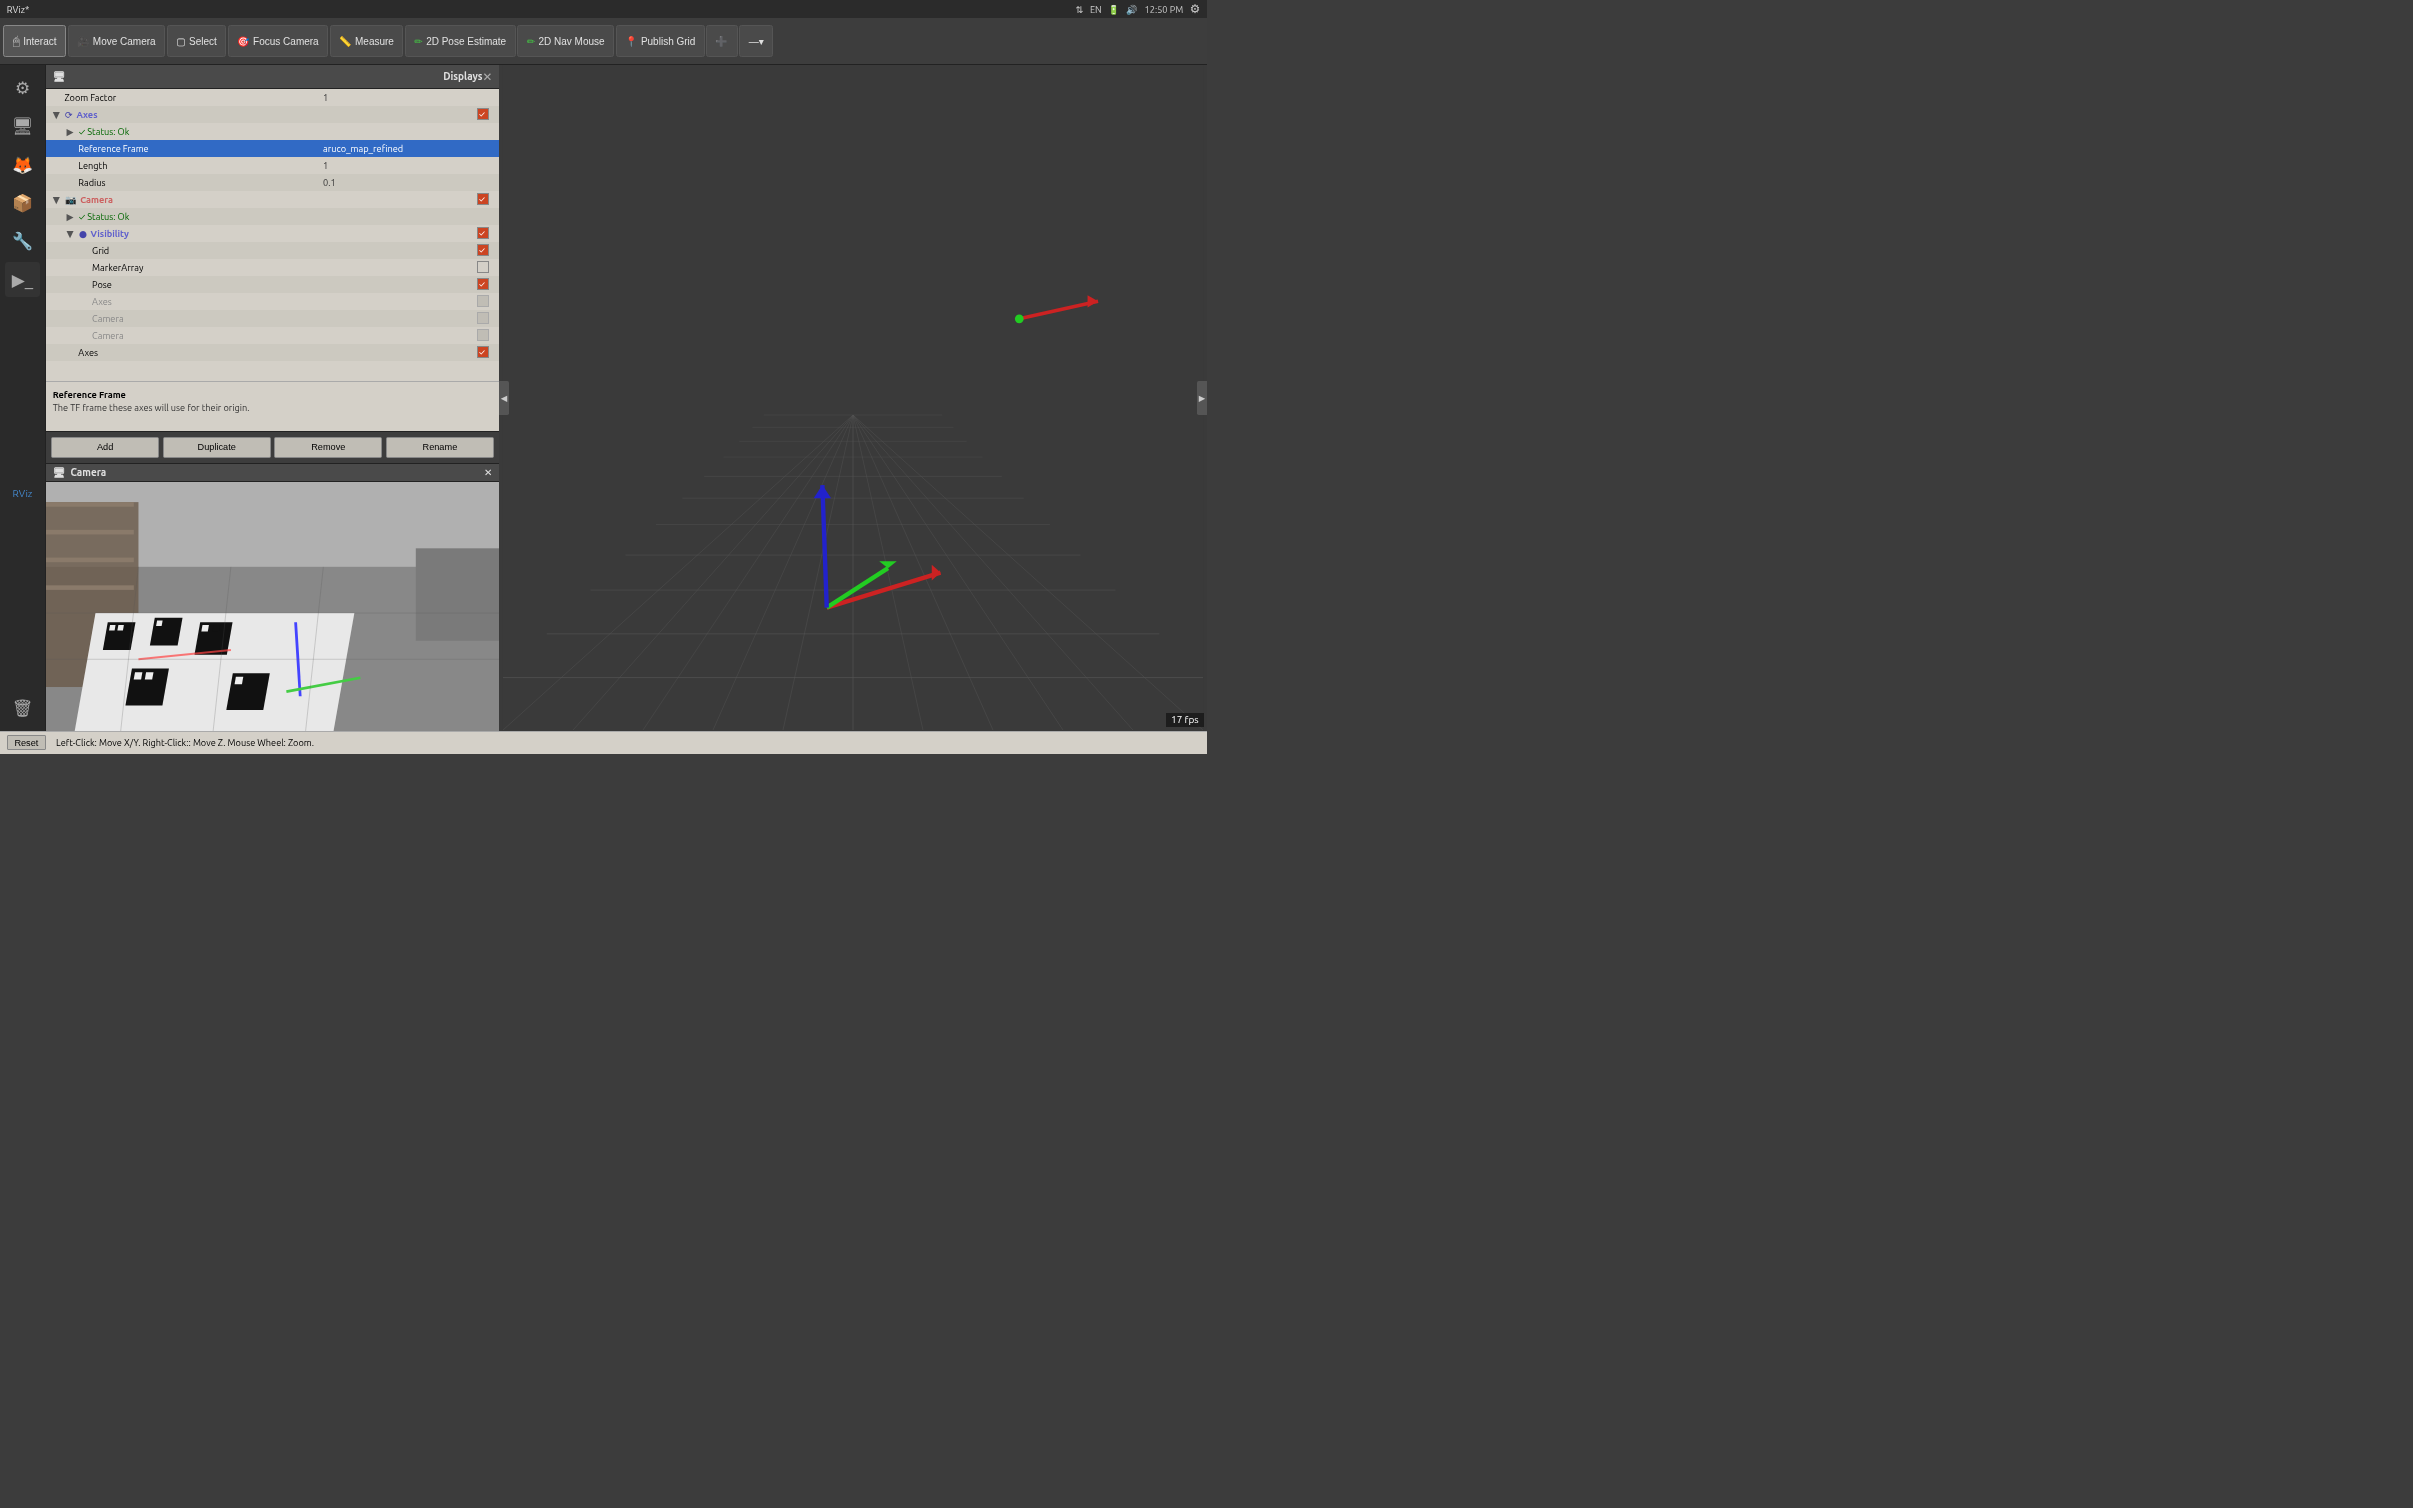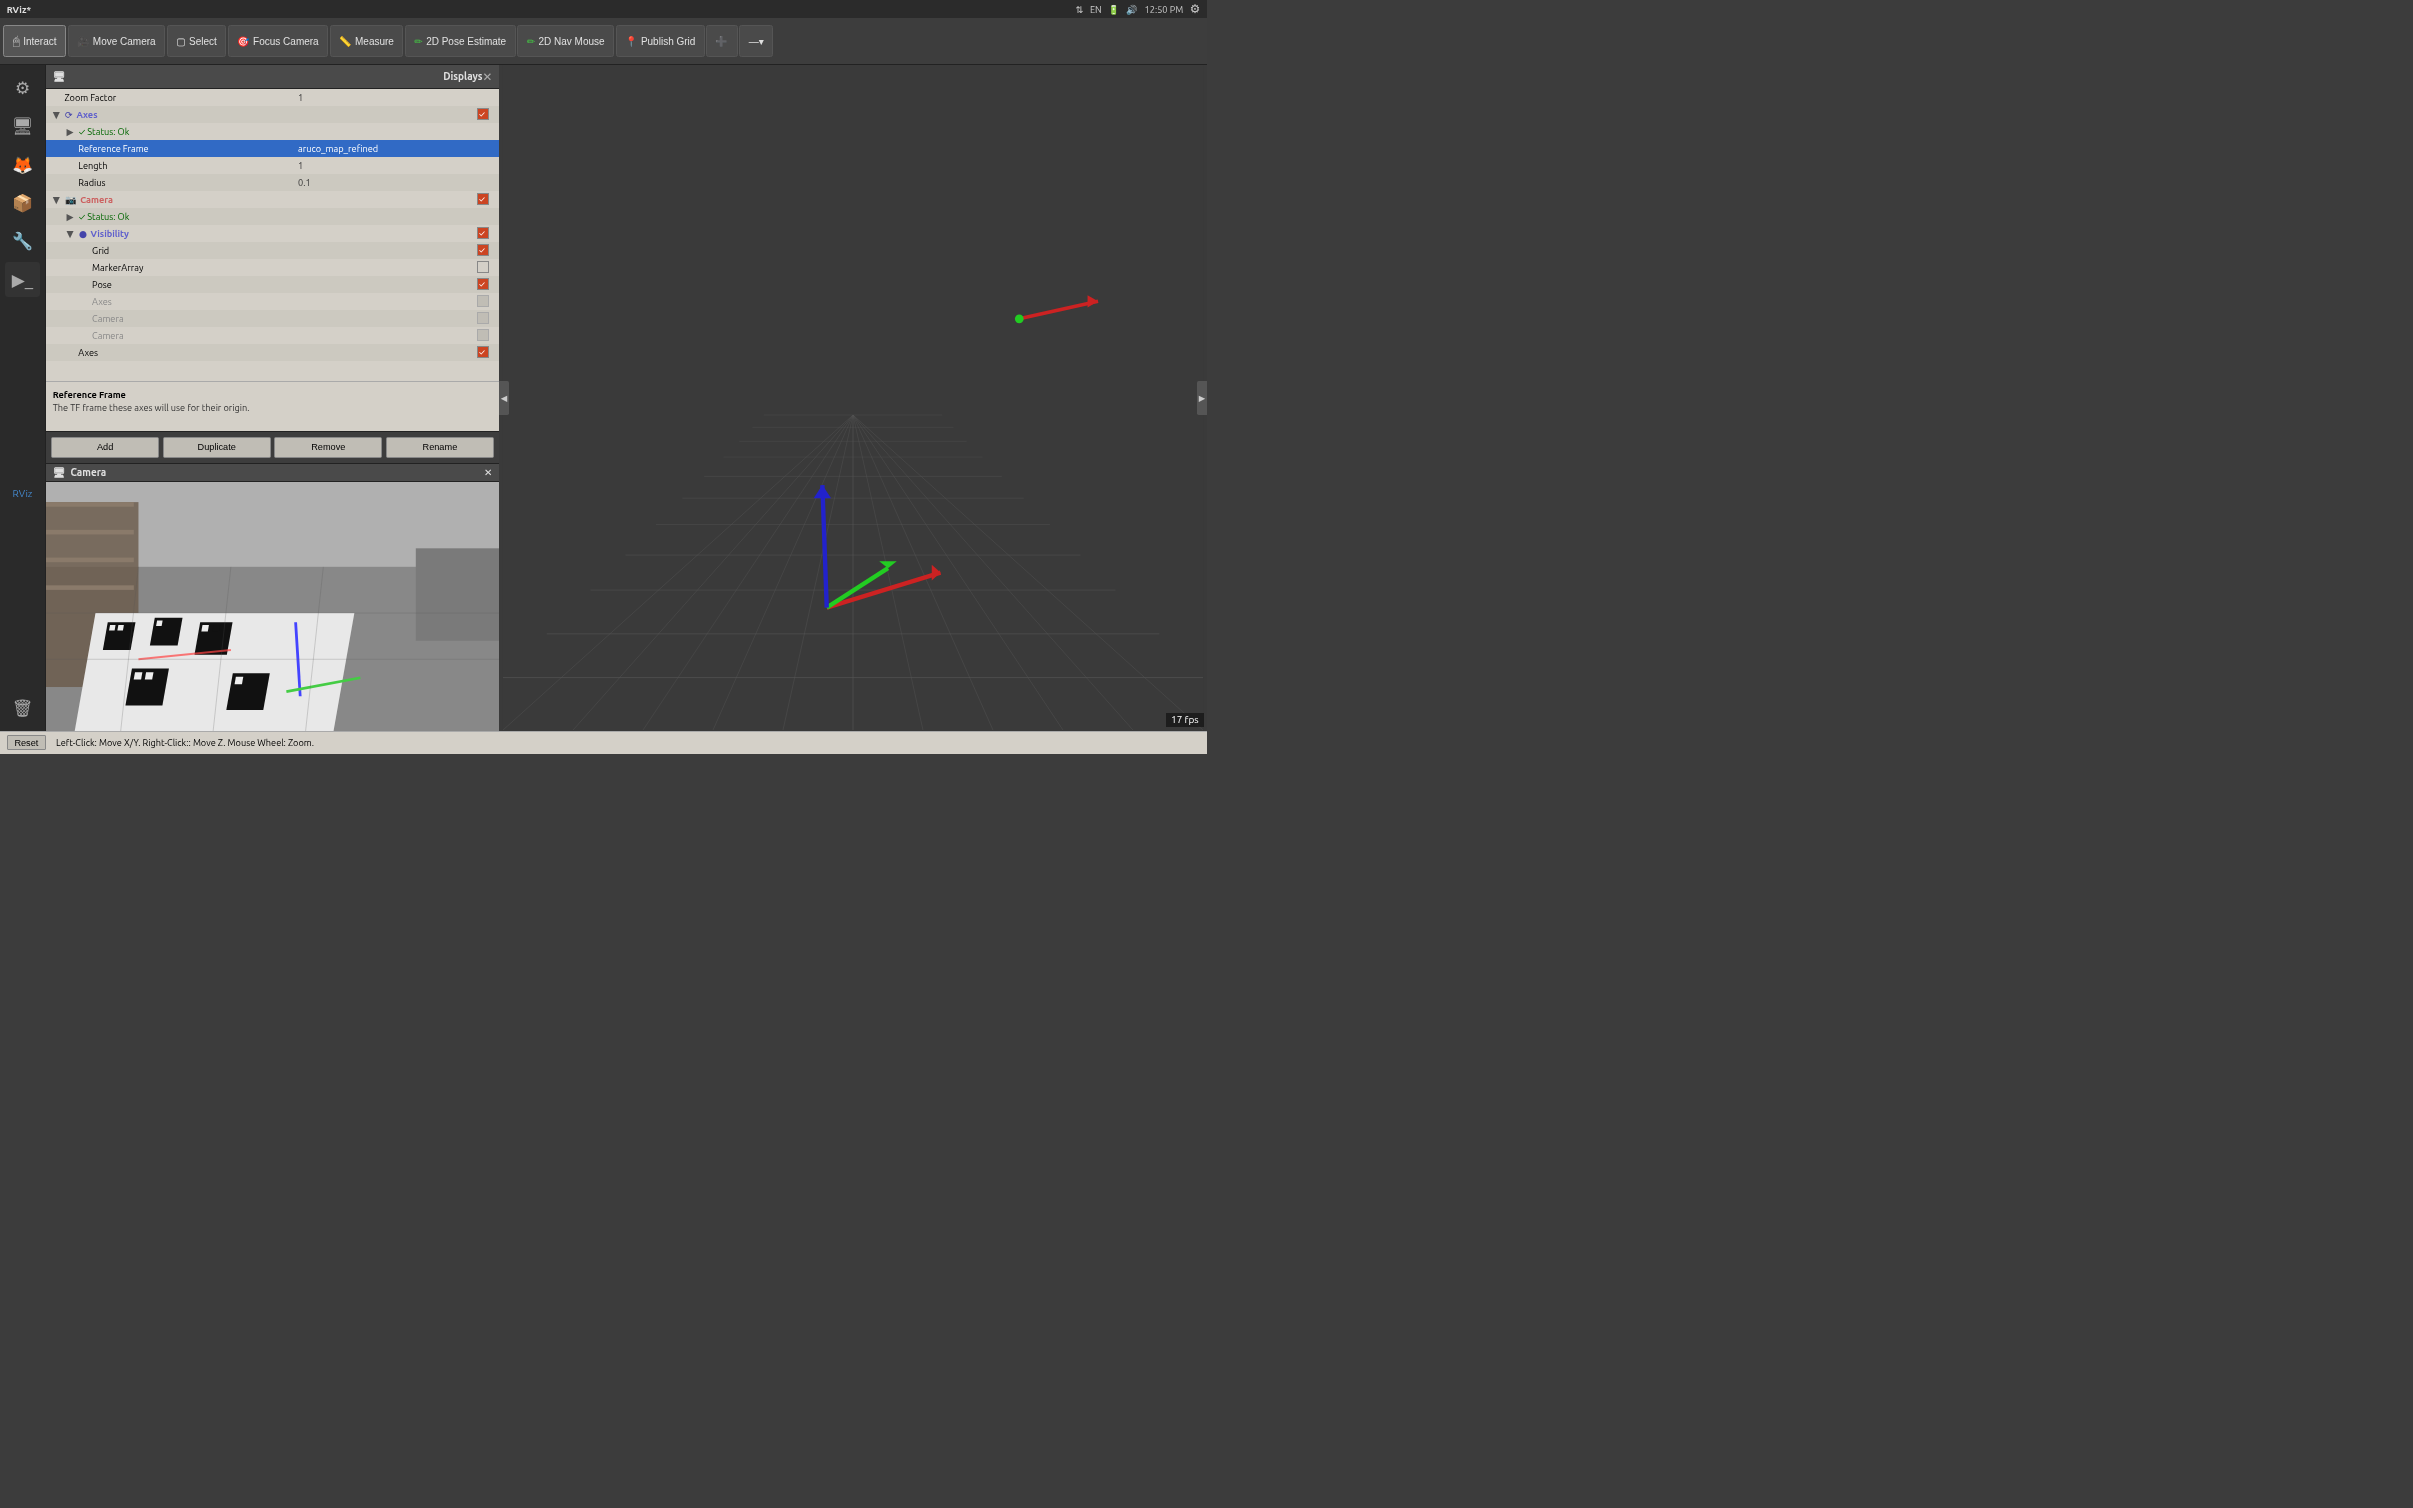--- a/index.html
+++ b/index.html
@@ -130,21 +130,20 @@
     }
     #displays-content::-webkit-scrollbar { width: 10px; }
     #displays-content::-webkit-scrollbar-track { background: #c0bdb5; }
     #displays-content::-webkit-scrollbar-thumb { background: #888; border: 1.7px solid #c0bdb5; }
 
     .display-row {
       display: flex;
       align-items: center;
       padding: 1.7px 3.4px;
       min-height: 17px;
-      gap: 25px;
     }
     .display-row:nth-child(even) { background: #ccc9c0; }
     .display-row.selected { background: #316ac5; color: #fff; }
     .display-row.selected .col-name, .display-row.selected .col-value { color: #fff; }
 
     .col-name {
       flex: 1;
       color: #000;
       padding-left: 3.4px;
     }
@@ -316,21 +315,21 @@
       font-size: 10px;
       background: rgba(0,0,0,0.5);
       padding: 1.7px 5px;
     }
   </style>
 </head>
 <body>
 
 <div id="titlebar">
   <div id="titlebar-left">
-    <span style="font-weight:bold; color:#e0e0e0;">RViz*</span>
+    <span style="font-weight:normal; color:#e0e0e0;">RViz*</span>
   </div>
   <div id="titlebar-right">
     <span style="font-size:9.2px;">⇅</span>
     <span style="font-size:9.2px;">EN</span>
     <span style="font-size:9.2px;">🔋</span>
     <span style="font-size:9.2px;">🔊</span>
     <span>12:50 PM</span>
     <span style="font-size:11.7px; cursor:pointer;">⚙</span>
   </div>
 </div>

